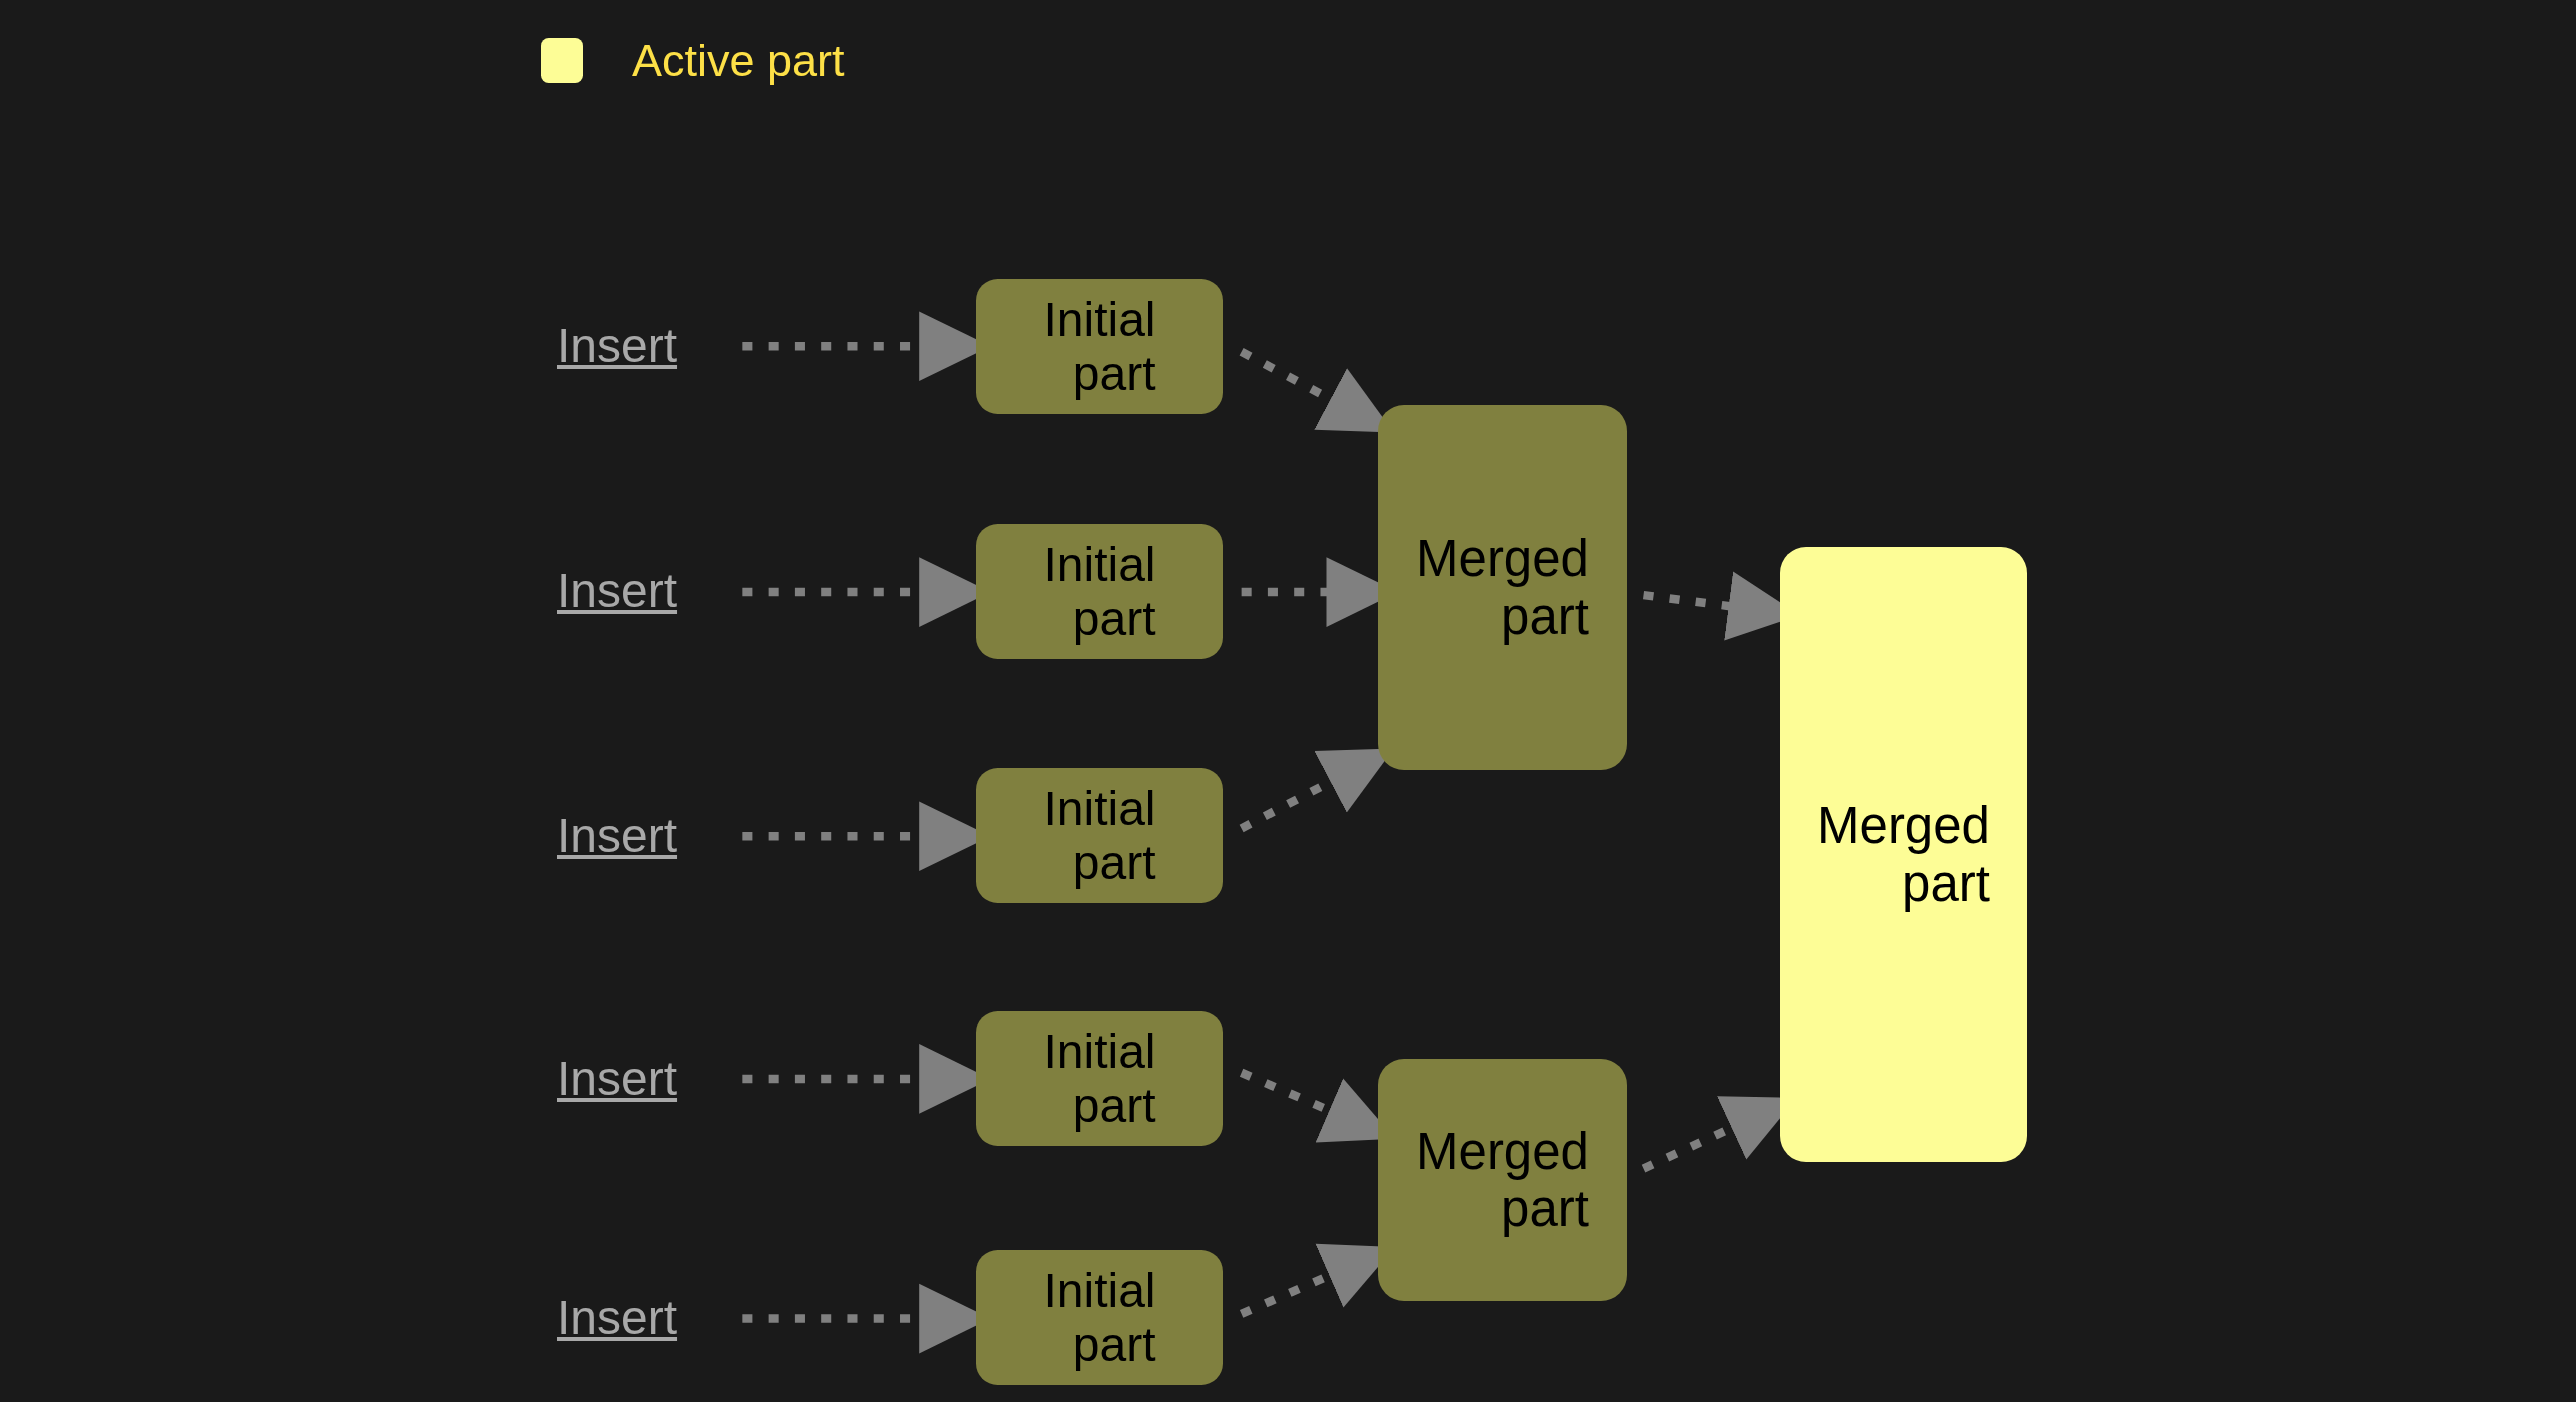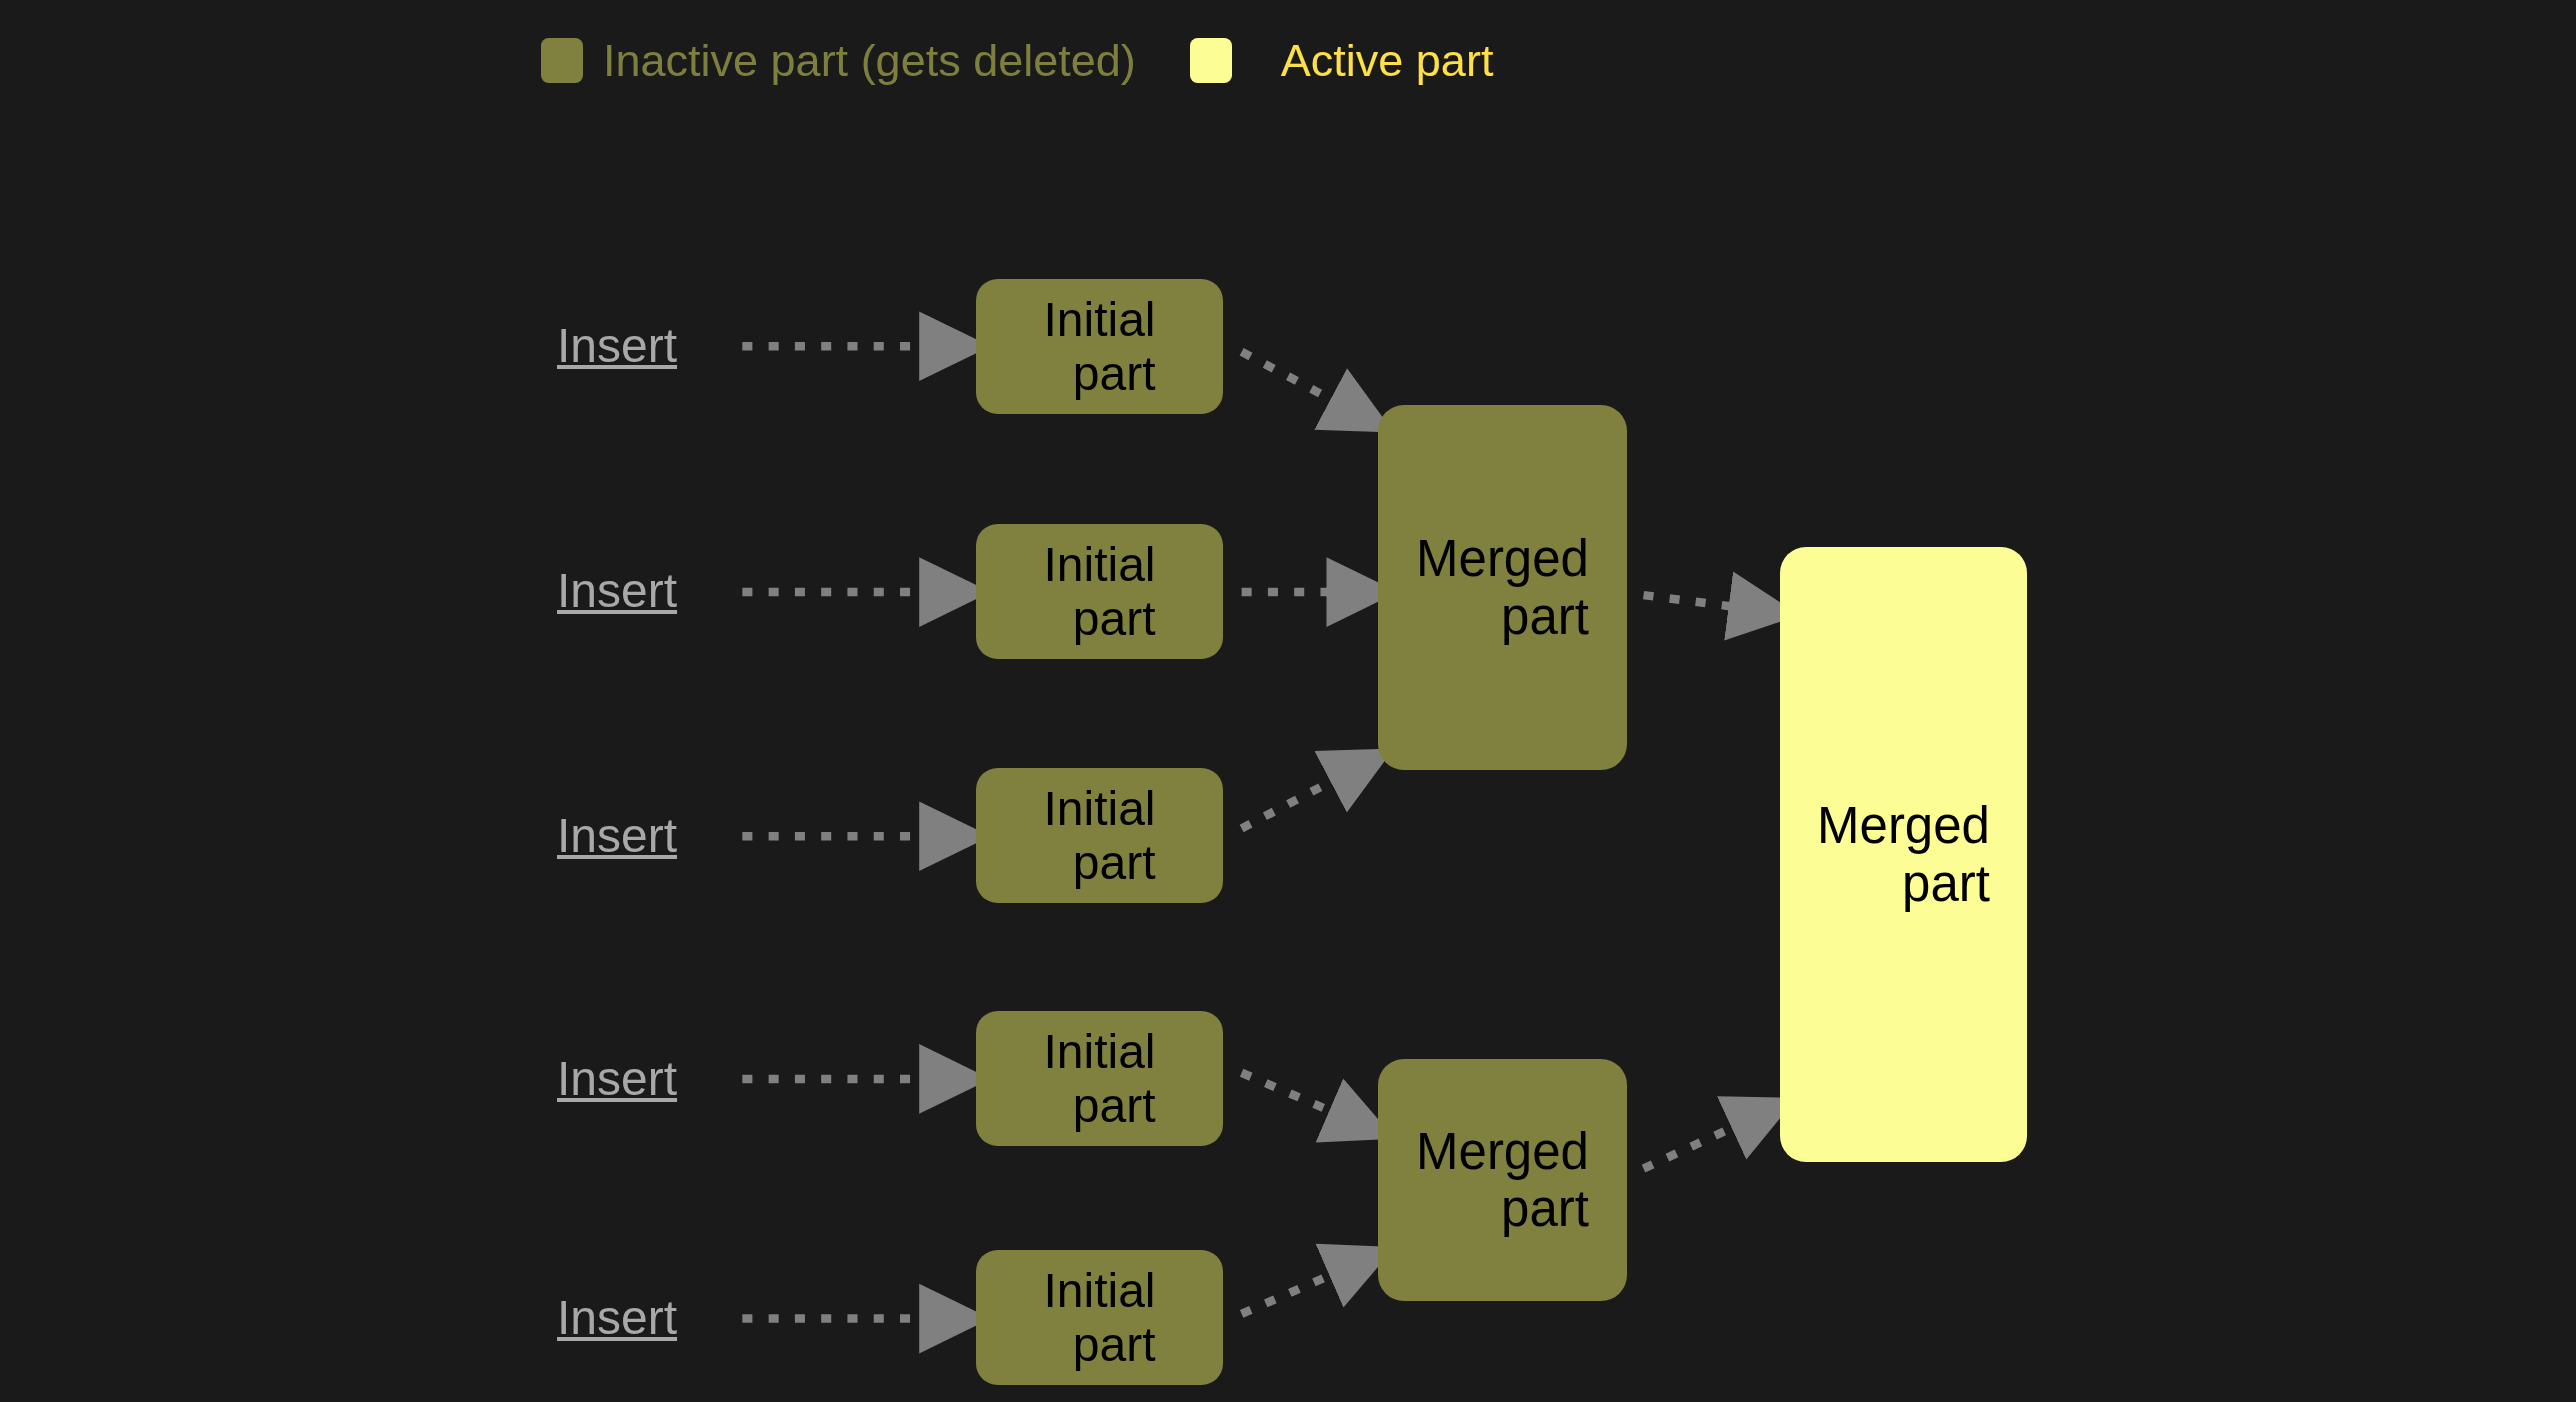--- a/index.html
+++ b/index.html
@@ -88,24 +88,20 @@
     height: 1402px;
     pointer-events: none;
   }
 </style>
 </head>
 <body>
 
 <div id="stage">
 
   <div class="legend">
-    <div class="legend-item">
-      <span class="legend-swatch" style="background:#80803f;"></span>
-      <span class="legend-label inactive">Inactive part (gets deleted)</span>
-    </div>
     <div class="legend-item">
       <span class="legend-swatch" style="background:#fdfd96;"></span>
       <span class="legend-label active">Active part</span>
     </div>
   </div>
 
   <svg id="arrows" width="2576" height="1402" viewBox="0 0 3332 1814" xmlns="http://www.w3.org/2000/svg">
     <defs>
       <marker id="ah" markerWidth="9" markerHeight="9" refX="4.2" refY="4.5" orient="auto" markerUnits="strokeWidth">
         <path d="M0,0.4 L8.4,4.5 L0,8.6 z" fill="#808080"></path>

